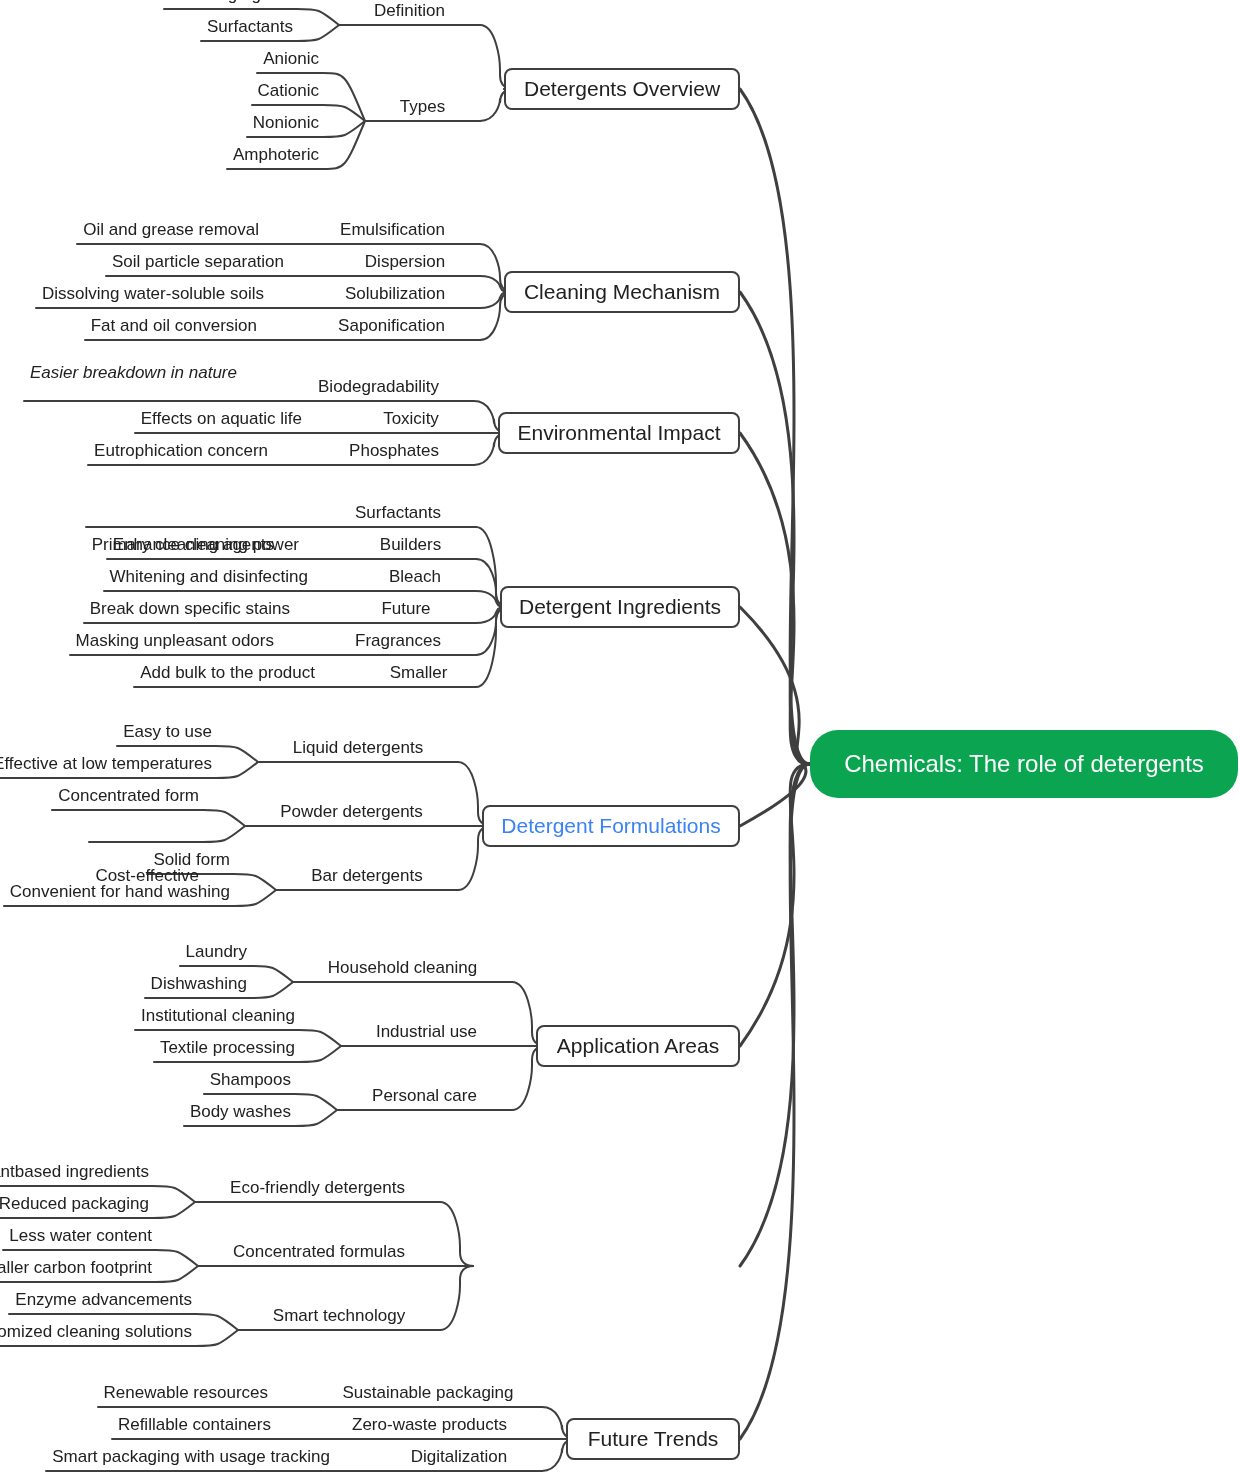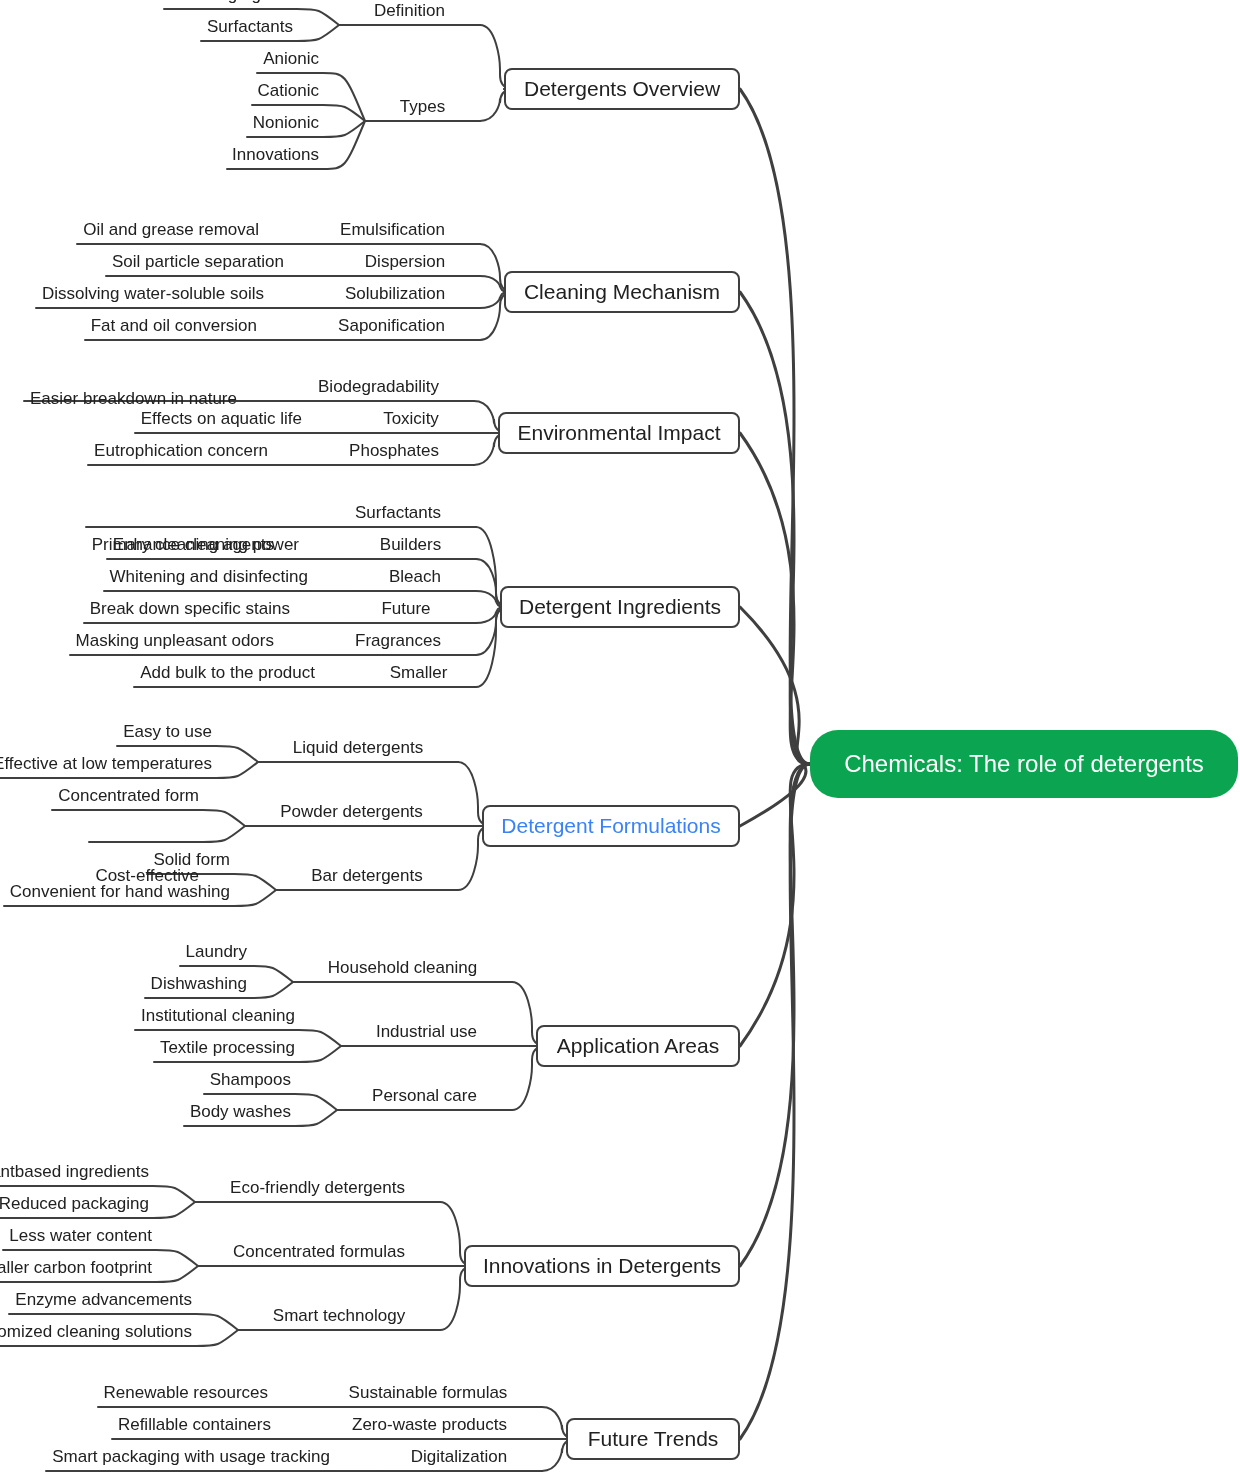--- a/index.html
+++ b/index.html
@@ -176,33 +176,33 @@
     </svg>
 <div class="central" style="left: 810px; top: 730px; width: 428px; height: 68px; background: rgb(11, 165, 81); color: rgb(255, 255, 255);">Chemicals: The role of detergents</div>
     <div class="node-box" style="left: 504px; top: 68px; width: 236px; height: 42px; border-color: rgb(63, 63, 63); background: rgb(255, 255, 255); color: rgb(33, 33, 33);">Detergents Overview</div>
     <div class="lbl c" style="left: 409.5px; top: 19px;">Definition</div>
     <div class="lbl r" style="left: 293px; top: 3px;">Cleaning agents</div>
     <div class="lbl r" style="left: 293px; top: 35px;">Surfactants</div>
     <div class="lbl c" style="left: 422.5px; top: 115px;">Types</div>
     <div class="lbl r" style="left: 319px; top: 67px;">Anionic</div>
     <div class="lbl r" style="left: 319px; top: 99px;">Cationic</div>
     <div class="lbl r" style="left: 319px; top: 131px;">Nonionic</div>
-    <div class="lbl r" style="left: 319px; top: 163px;">Innovations</div>
+    <div class="lbl r" style="left: 319px; top: 163px;">Amphoteric</div>
     <div class="node-box" style="left: 504px; top: 271px; width: 236px; height: 42px; border-color: rgb(63, 63, 63); background: rgb(255, 255, 255); color: rgb(33, 33, 33);">Cleaning Mechanism</div>
     <div class="lbl c" style="left: 392.5px; top: 238px;">Emulsification</div>
     <div class="lbl r" style="left: 259px; top: 238px;">Oil and grease removal</div>
     <div class="lbl c" style="left: 405px; top: 270px;">Dispersion</div>
     <div class="lbl r" style="left: 284px; top: 270px;">Soil particle separation</div>
     <div class="lbl c" style="left: 395px; top: 302px;">Solubilization</div>
     <div class="lbl r" style="left: 264px; top: 302px;">Dissolving water-soluble soils</div>
     <div class="lbl c" style="left: 391.5px; top: 334px;">Saponification</div>
     <div class="lbl r" style="left: 257px; top: 334px;">Fat and oil conversion</div>
     <div class="node-box" style="left: 498px; top: 412px; width: 242px; height: 42px; border-color: rgb(63, 63, 63); background: rgb(255, 255, 255); color: rgb(33, 33, 33);">Environmental Impact</div>
     <div class="lbl c" style="left: 378.5px; top: 395px;">Biodegradability</div>
-    <div class="lbl r" style="left: 237px; top: 407px;">Easier breakdown in nature</div>
+    <div class="lbl r" style="left: 237px; top: 381px; font-style: italic;">Easier breakdown in nature</div>
     <div class="lbl c" style="left: 411px; top: 427px;">Toxicity</div>
     <div class="lbl r" style="left: 302px; top: 427px;">Effects on aquatic life</div>
     <div class="lbl c" style="left: 394px; top: 459px;">Phosphates</div>
     <div class="lbl r" style="left: 268px; top: 459px;">Eutrophication concern</div>
     <div class="node-box" style="left: 500px; top: 586px; width: 240px; height: 42px; border-color: rgb(63, 63, 63); background: rgb(255, 255, 255); color: rgb(33, 33, 33);">Detergent Ingredients</div>
     <div class="lbl c" style="left: 398px; top: 521px;">Surfactants</div>
     <div class="lbl r" style="left: 274px; top: 521px; margin-top: 32px;">Primary cleaning agents</div>
     <div class="lbl c" style="left: 410.5px; top: 553px;">Builders</div>
     <div class="lbl r" style="left: 299px; top: 553px;">Enhance cleaning power</div>
     <div class="lbl c" style="left: 415px; top: 585px;">Bleach</div>
@@ -226,30 +226,29 @@
     <div class="node-box" style="left: 536px; top: 1025px; width: 204px; height: 42px; border-color: rgb(63, 63, 63); background: rgb(255, 255, 255); color: rgb(33, 33, 33);">Application Areas</div>
     <div class="lbl c" style="left: 402.5px; top: 976px;">Household cleaning</div>
     <div class="lbl r" style="left: 247px; top: 960px;">Laundry</div>
     <div class="lbl r" style="left: 247px; top: 992px;">Dishwashing</div>
     <div class="lbl c" style="left: 426.5px; top: 1040px;">Industrial use</div>
     <div class="lbl r" style="left: 295px; top: 1024px;">Institutional cleaning</div>
     <div class="lbl r" style="left: 295px; top: 1056px;">Textile processing</div>
     <div class="lbl c" style="left: 424.5px; top: 1104px;">Personal care</div>
     <div class="lbl r" style="left: 291px; top: 1088px;">Shampoos</div>
     <div class="lbl r" style="left: 291px; top: 1120px;">Body washes</div>
-    <div class="node-box" style="left: 464px; top: 1245px; width: 276px; height: 42px; border-color: rgb(63, 63, 63); background: rgb(255, 255, 255); color: rgb(33, 33, 33);">Innovations in Detergents</div>
     <div class="lbl c" style="left: 317.5px; top: 1196px;">Eco-friendly detergents</div>
     <div class="lbl r" style="left: 149px; top: 1180px;">Plantbased ingredients</div>
     <div class="lbl r" style="left: 149px; top: 1212px;">Reduced packaging</div>
     <div class="lbl c" style="left: 319px; top: 1260px;">Concentrated formulas</div>
     <div class="lbl r" style="left: 152px; top: 1244px;">Less water content</div>
     <div class="lbl r" style="left: 152px; top: 1276px;">Smaller carbon footprint</div>
     <div class="lbl c" style="left: 339px; top: 1324px;">Smart technology</div>
     <div class="lbl r" style="left: 192px; top: 1308px;">Enzyme advancements</div>
     <div class="lbl r" style="left: 192px; top: 1340px;">Customized cleaning solutions</div>
     <div class="node-box" style="left: 566px; top: 1418px; width: 174px; height: 42px; border-color: rgb(63, 63, 63); background: rgb(255, 255, 255); color: rgb(33, 33, 33);">Future Trends</div>
-    <div class="lbl c" style="left: 428px; top: 1401px;">Sustainable formulas</div>
+    <div class="lbl c" style="left: 428px; top: 1401px;">Sustainable packaging</div>
     <div class="lbl r" style="left: 268px; top: 1401px;">Renewable resources</div>
     <div class="lbl c" style="left: 429.5px; top: 1433px;">Zero-waste products</div>
     <div class="lbl r" style="left: 271px; top: 1433px;">Refillable containers</div>
     <div class="lbl c" style="left: 459px; top: 1465px;">Digitalization</div>
     <div class="lbl r" style="left: 330px; top: 1465px;">Smart packaging with usage tracking</div>
   </div>
 
 </body></html>

